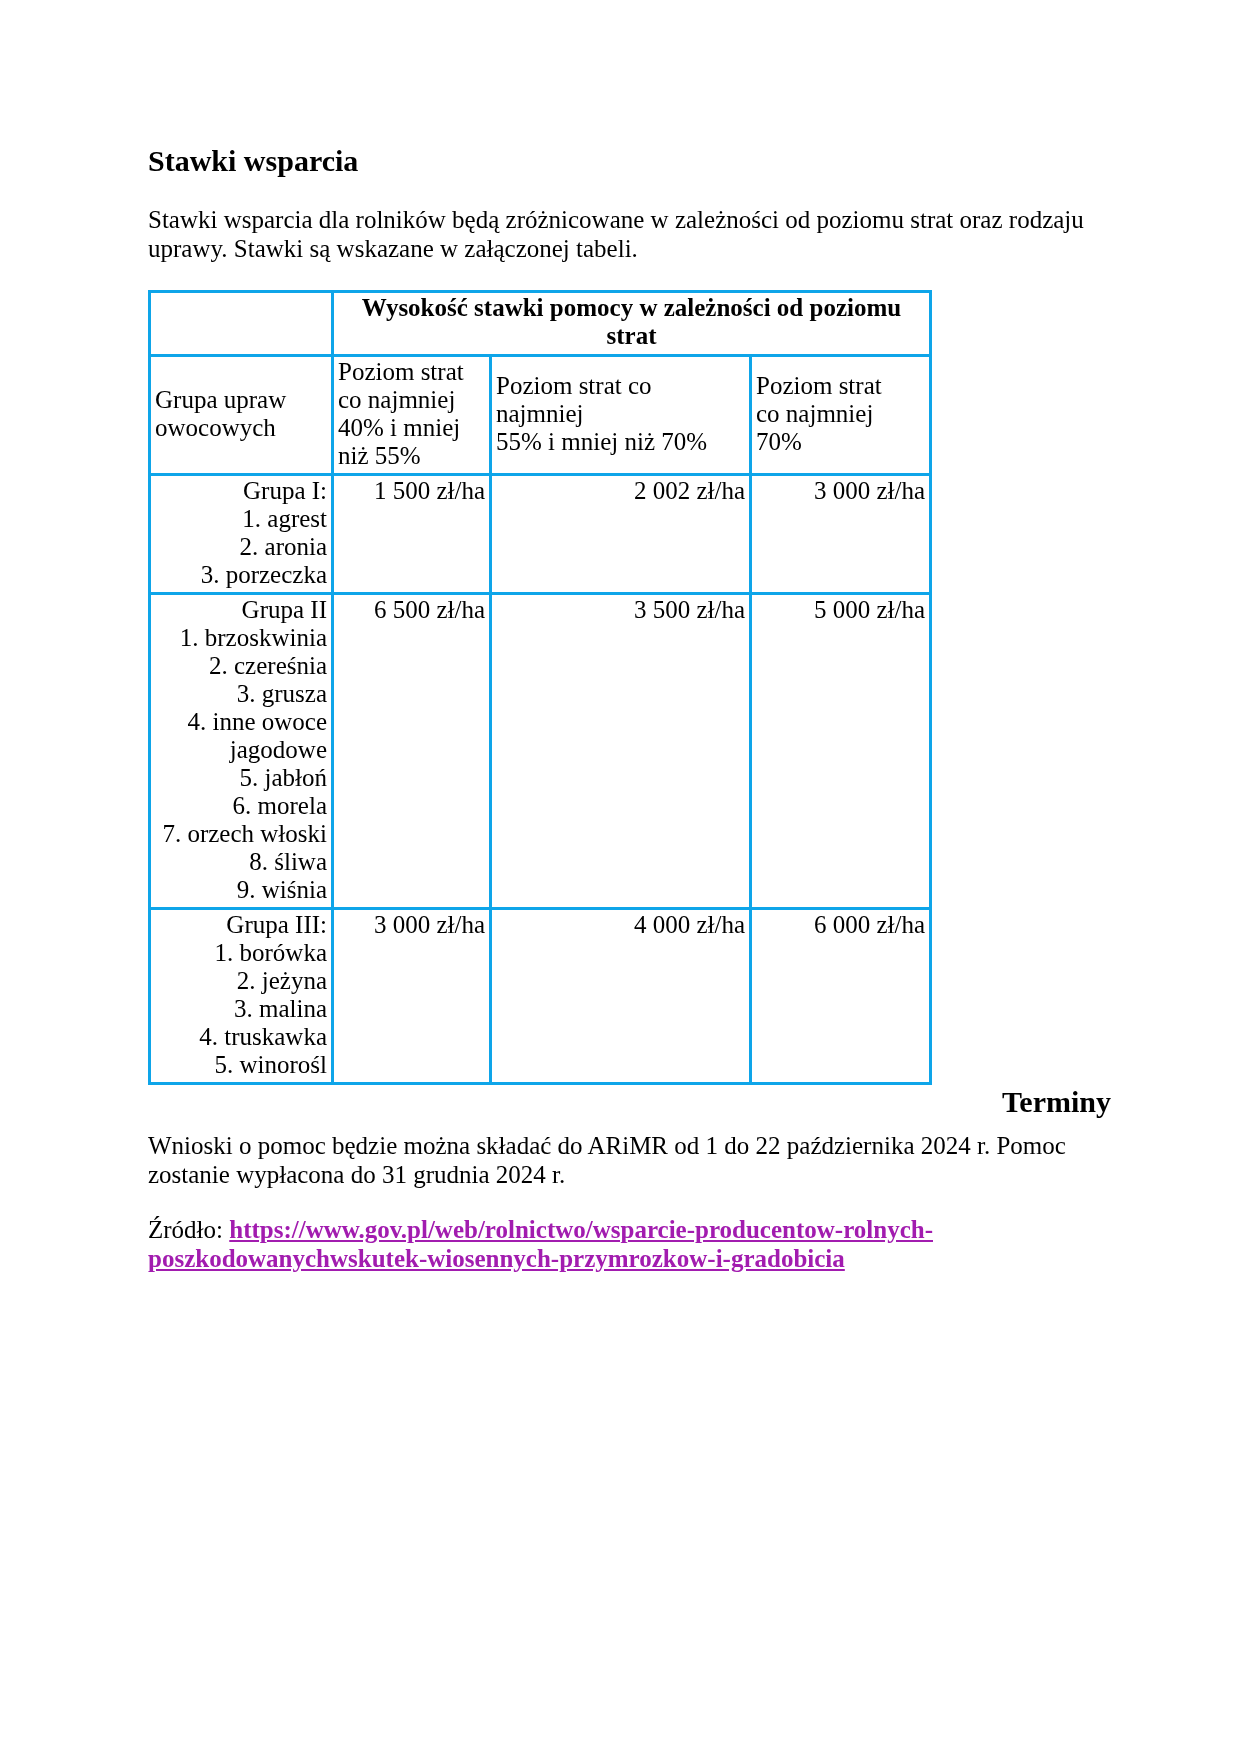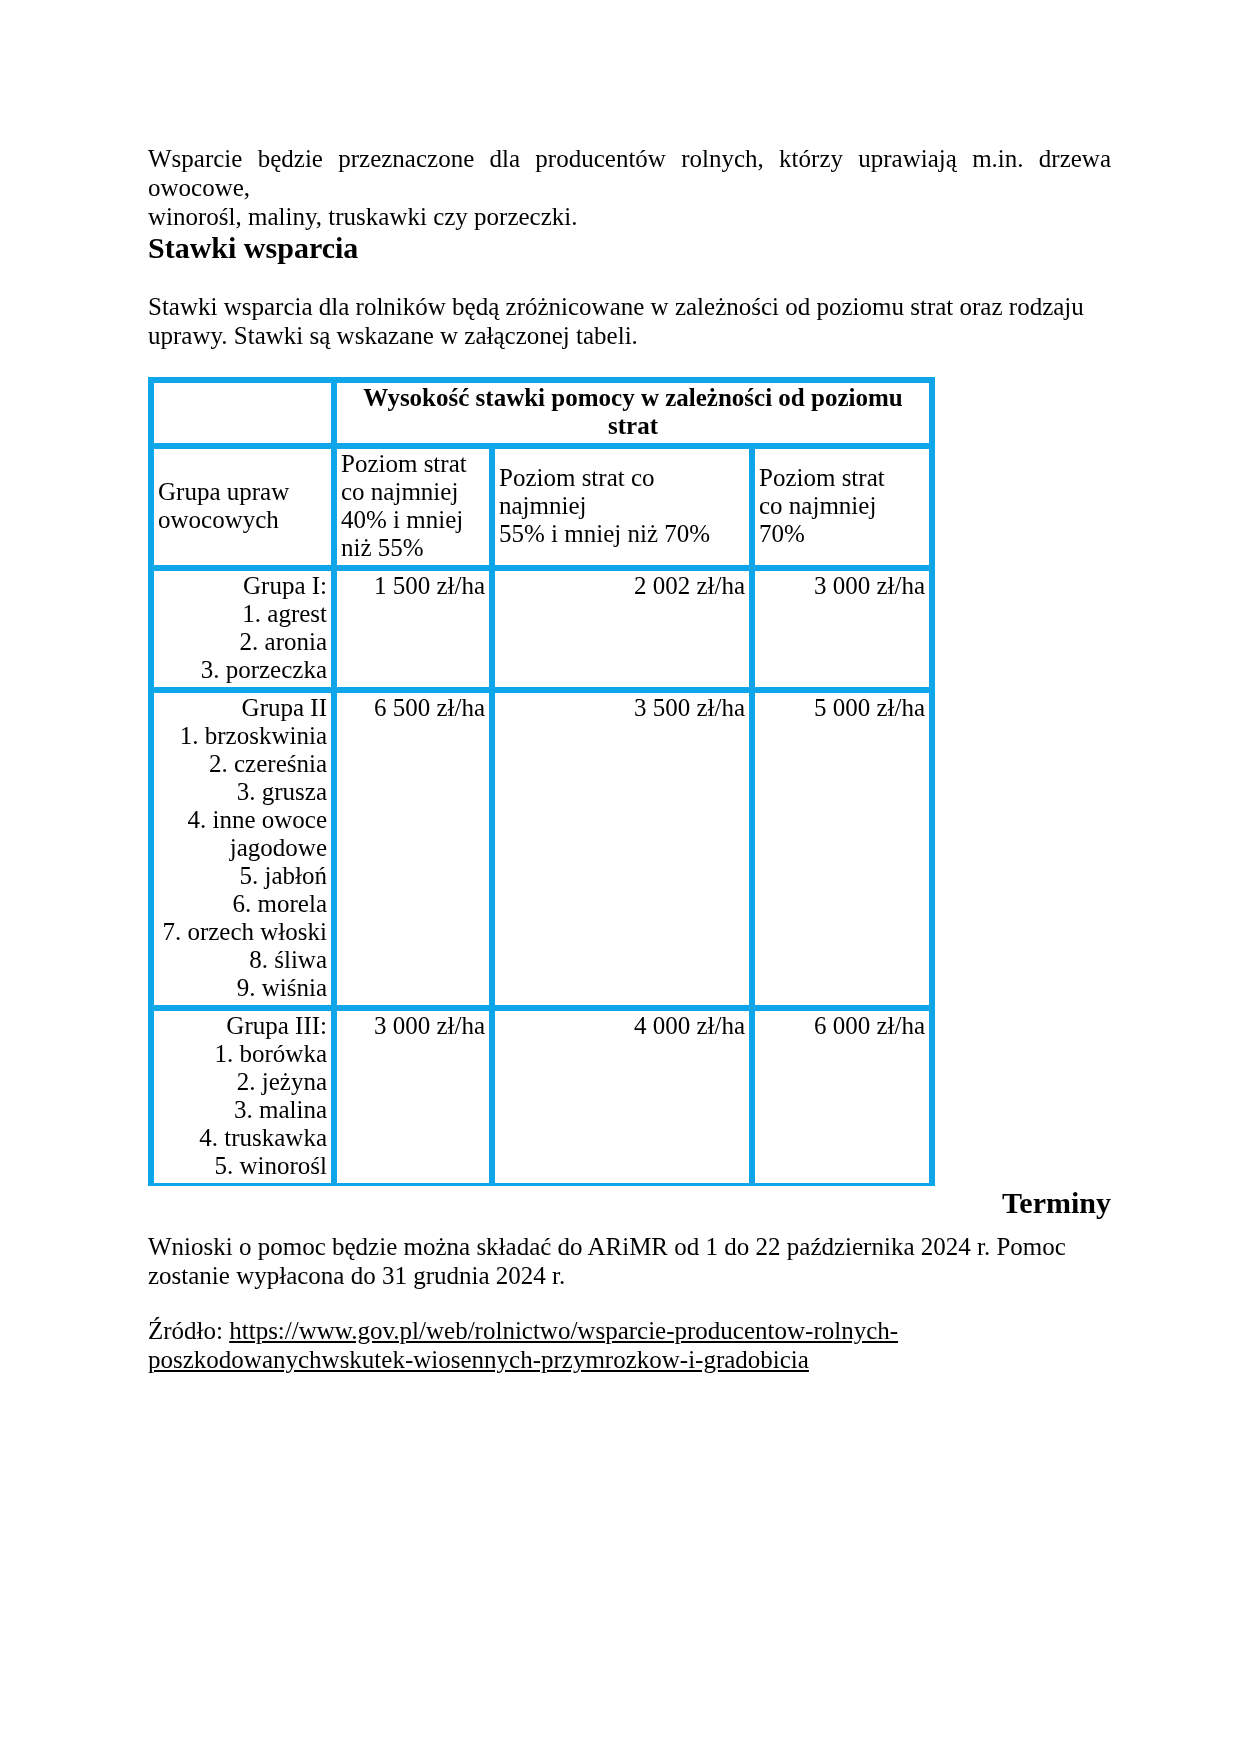--- a/index.html
+++ b/index.html
@@ -45,21 +45,21 @@
 
   table.rates {
     margin-top: 27px;
     border-collapse: collapse;
     table-layout: fixed;
     width: 781px;
     font-size: 25px;
     line-height: 28px;
   }
   table.rates td {
-    border: 6px solid #0ea5e9;
+    border: 3px solid #0ea5e9;
     padding: 1px 4px 3px 4px;
     vertical-align: top;
     overflow: hidden;
   }
   td.merged-header {
     font-weight: bold;
     text-align: center;
     vertical-align: middle;
   }
   tr.colhead-row td { vertical-align: middle; border-bottom-width: 3px; }
@@ -70,34 +70,31 @@
   .col-r1 { width: 158px; }
   .col-r2 { width: 260px; }
   .col-r3 { width: 180px; }
   tr.head-row    { height: 64px; }
   tr.colhead-row { height: 118px; }
   tr.row-g1 { height: 119px; }
   tr.row-g2 { height: 312px; }
   tr.row-g3 { height: 174px; }
 
   a.source-link {
-    color: #000000;
+    color: #a21caf;
     text-decoration: underline;
     cursor: pointer;
+    font-weight: bold;
   }
 </style>
 </head>
 <body>
 
 <div class="page">
 
-  <p class="body-text">
-    <span class="just-line">Wsparcie będzie przeznaczone dla producentów rolnych, którzy uprawiają m.in. drzewa</span><span class="preline">owocowe,
-winorośl, maliny, truskawki czy porzeczki.</span>
-  </p>
 
   <h2 class="doc-heading h-rates">Stawki wsparcia</h2>
 
   <p class="body-text p-rates preline">Stawki wsparcia dla rolników będą zróżnicowane w zależności od poziomu strat oraz rodzaju
 uprawy. Stawki są wskazane w załączonej tabeli.</p>
 
   <table class="rates">
     <colgroup>
       <col class="col-group">
       <col class="col-r1">

